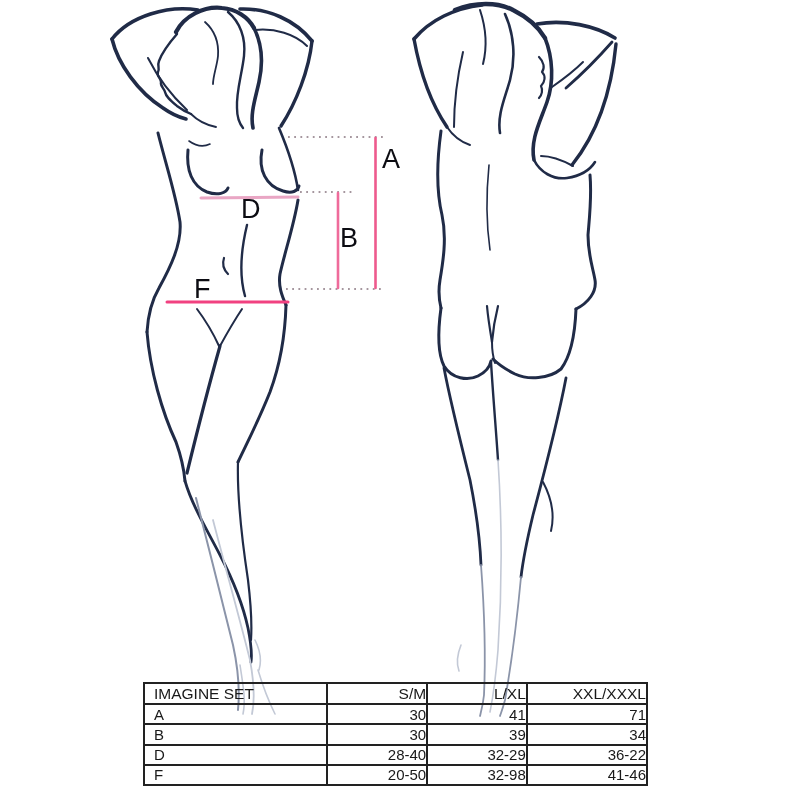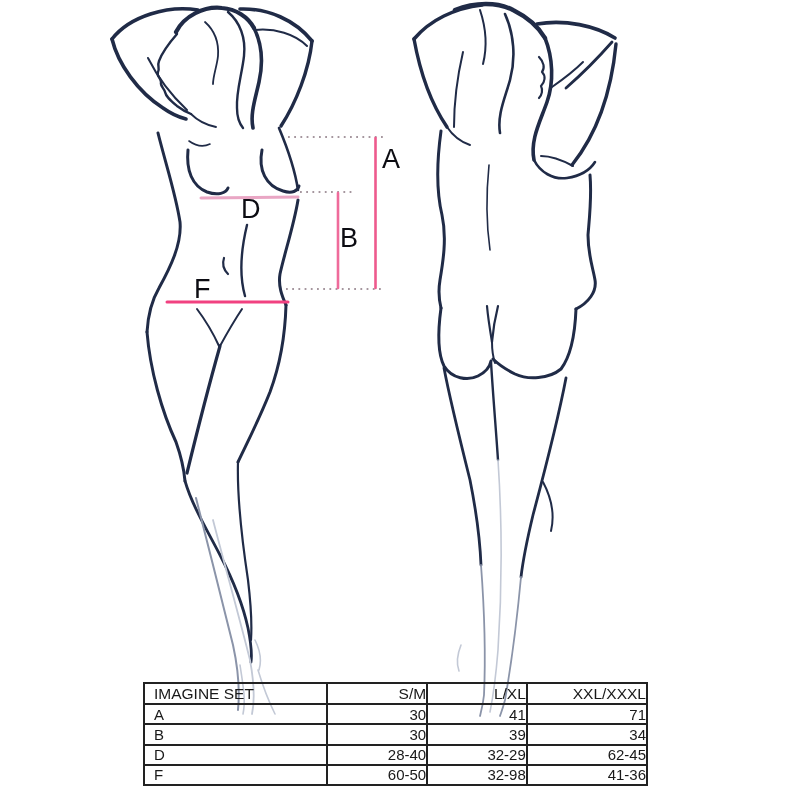--- a/index.html
+++ b/index.html
@@ -161,23 +161,23 @@
     <tr>
       <td class="lbl">B</td>
       <td>30</td>
       <td>39</td>
       <td>34</td>
     </tr>
     <tr>
       <td class="lbl">D</td>
       <td>28-40</td>
       <td>32-29</td>
-      <td>62-45</td>
+      <td>36-22</td>
     </tr>
     <tr>
       <td class="lbl">F</td>
-      <td>60-50</td>
+      <td>20-50</td>
       <td>32-98</td>
-      <td>41-36</td>
+      <td>41-46</td>
     </tr>
   </tbody>
     </table>
 </div>
 
 </body></html>

